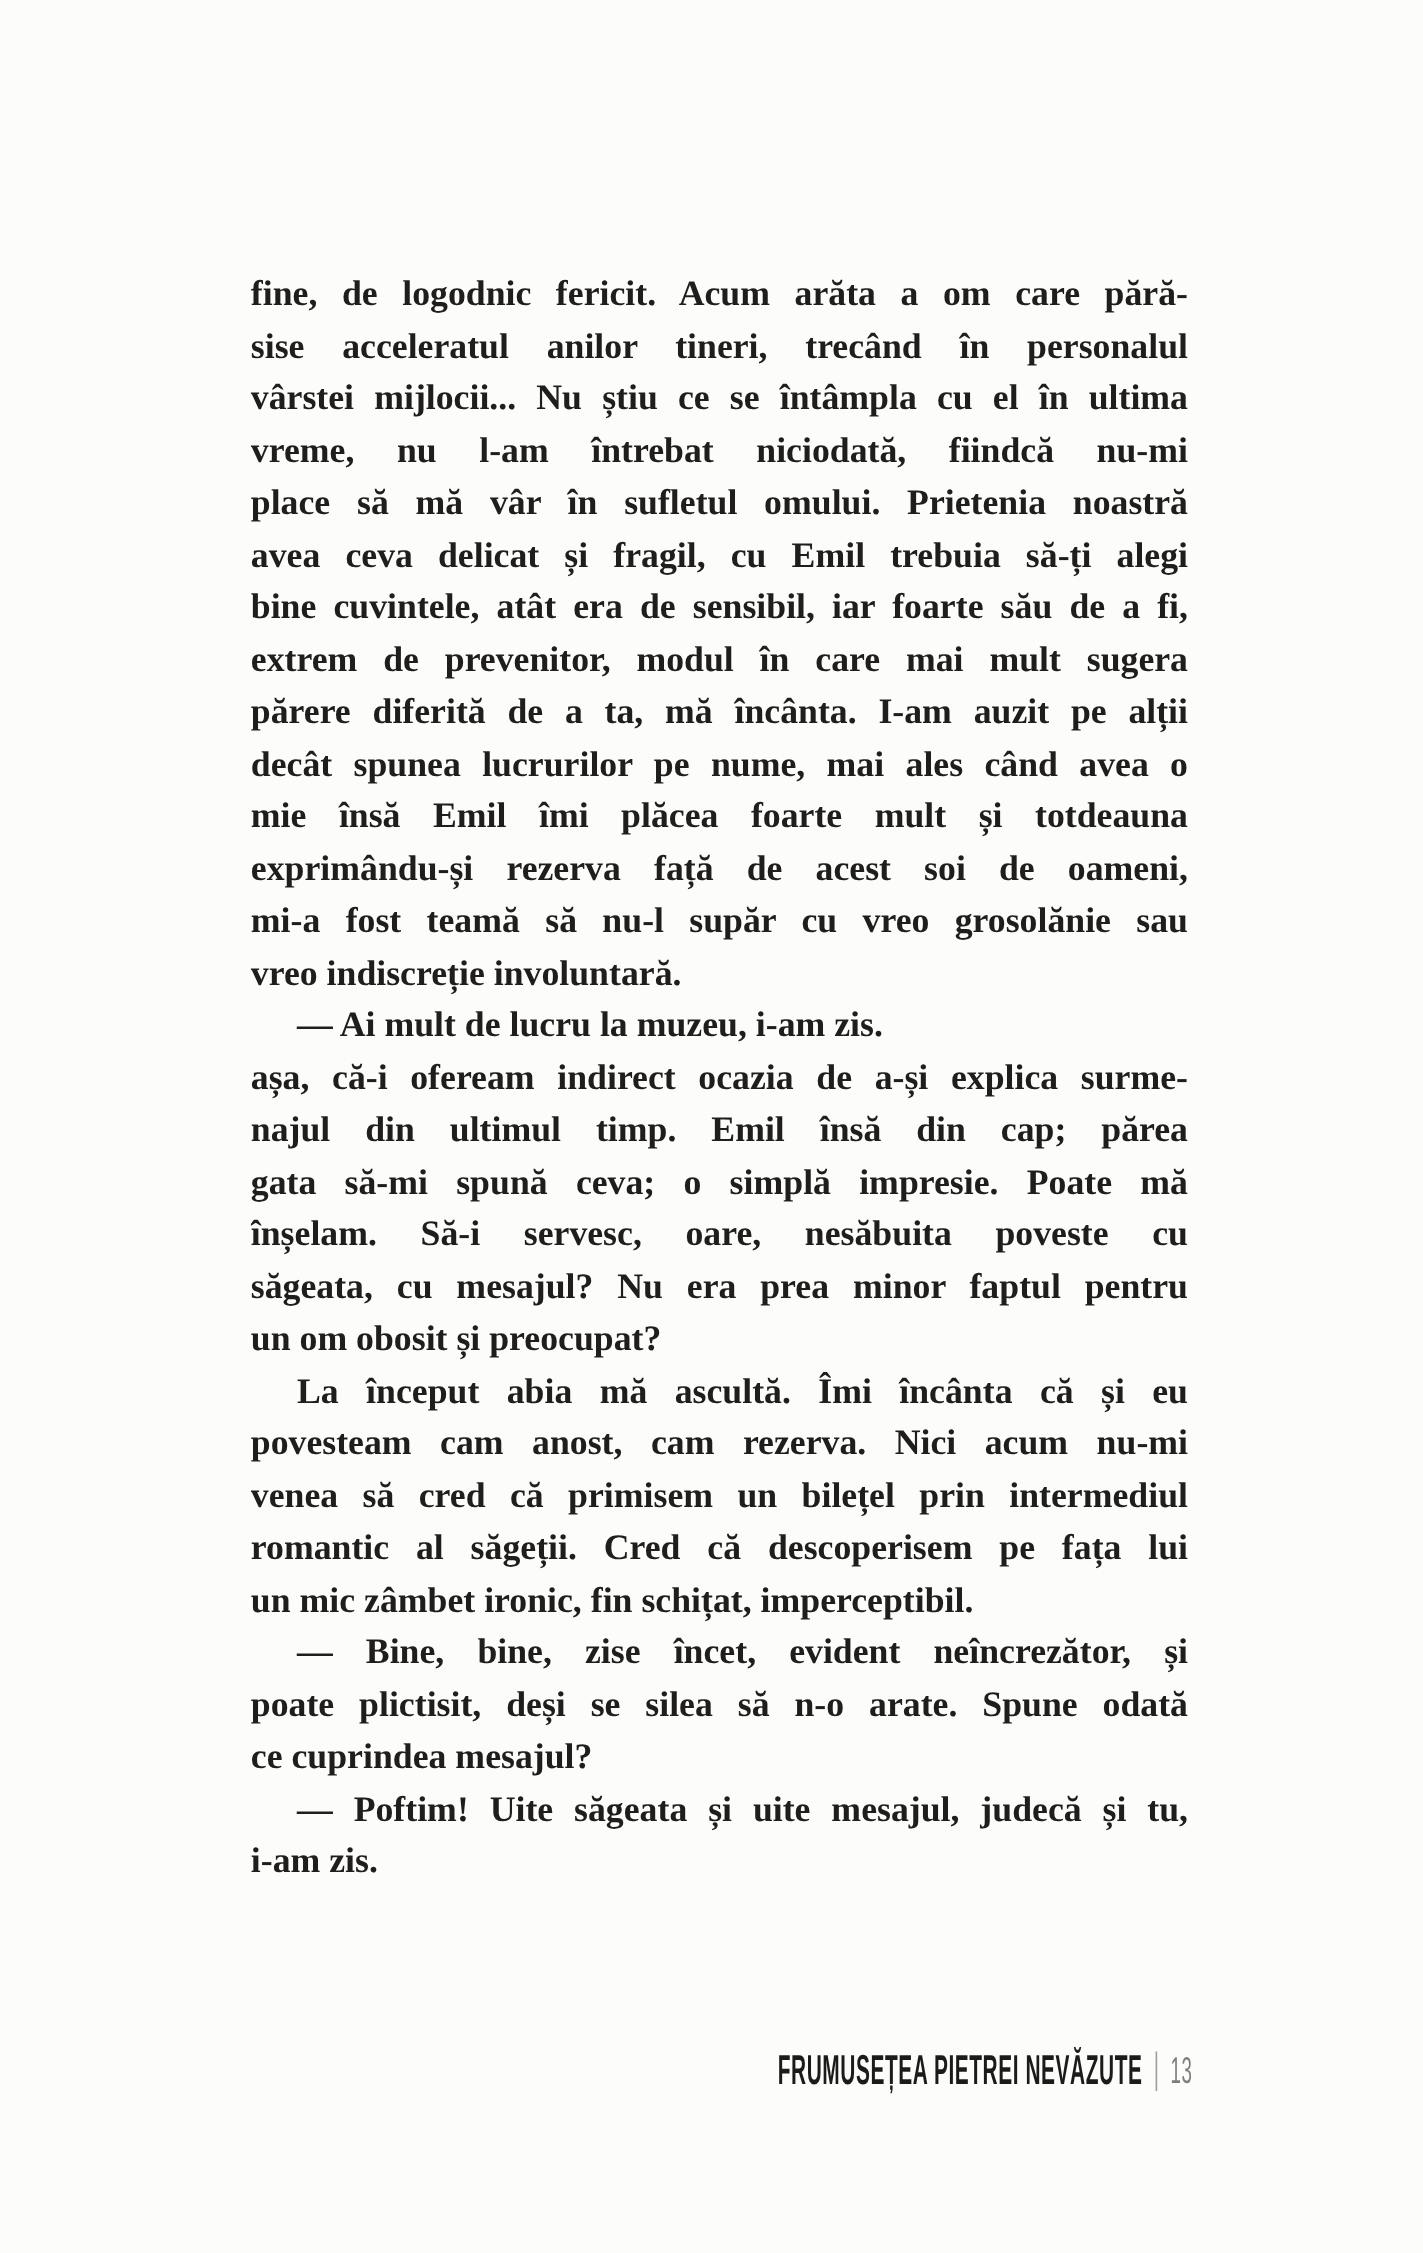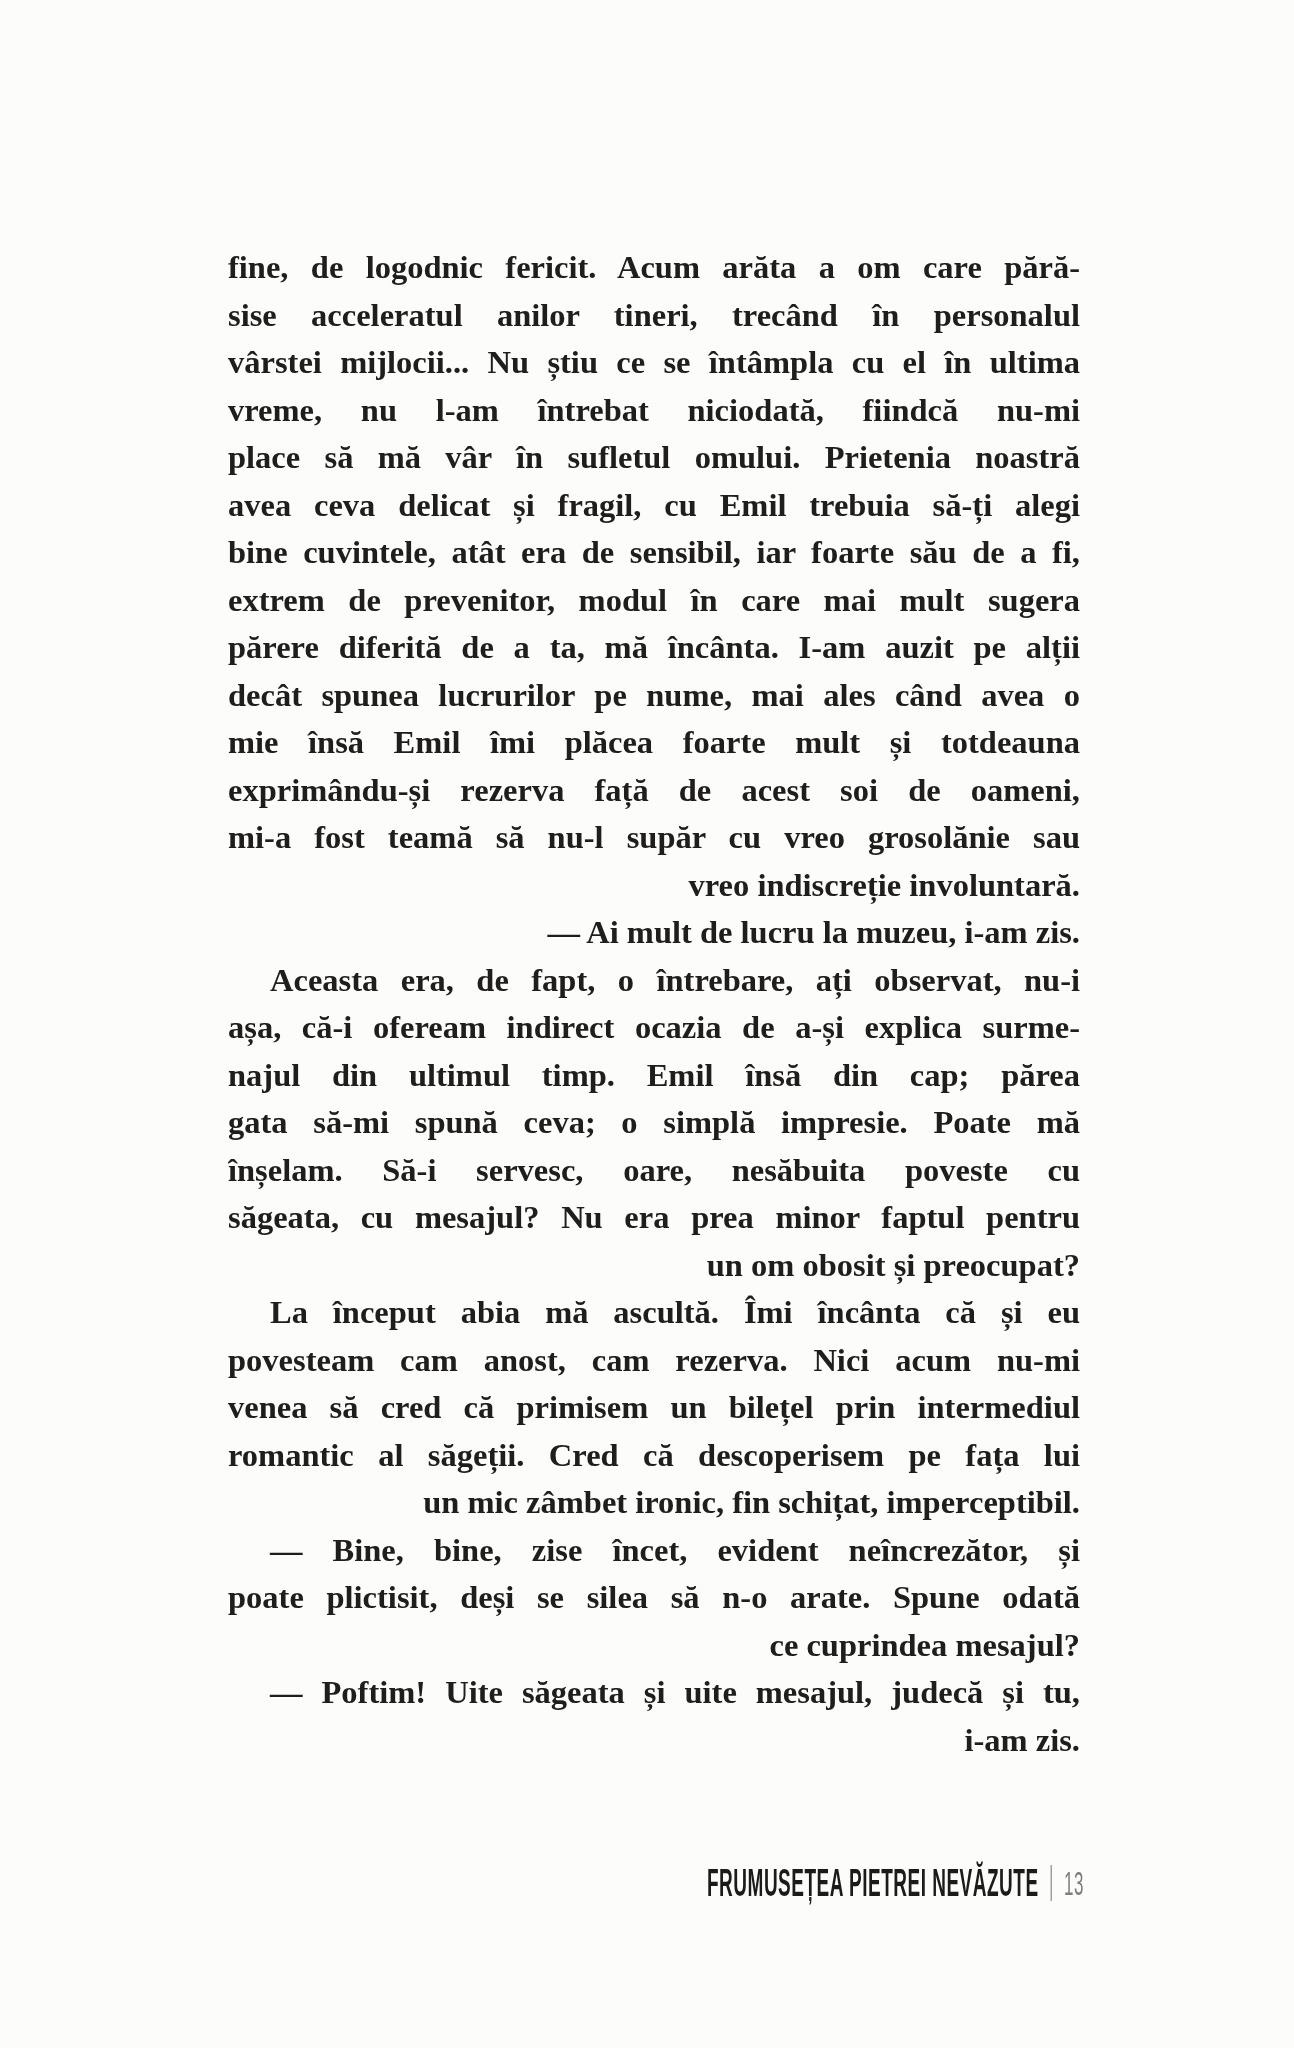--- a/index.html
+++ b/index.html
@@ -23,21 +23,21 @@
     text-rendering:optimizeLegibility;
   }
   
   .line{
     text-align:justify;
     height:47.5px;
     overflow:hidden;
     font-weight:bold;
   }
   .line::after{content:"";display:inline-block;width:100%}
-  .line.last{text-align:right}
+  .line.last{text-align:left}
   .line.last::after{content:none}
   .line.indent{text-indent:42px}
   .footer{
     position:absolute;top:1860px;right:210px;height:46px;
     display:flex;align-items:center;gap:24px;
     transform:scaleX(0.5);transform-origin:100% 50%;
     font-family:"Liberation Sans","DejaVu Sans",sans-serif;
     white-space:nowrap;
   }
   .footer-title{
@@ -65,21 +65,20 @@
       <div class="line">avea ceva delicat și fragil, cu Emil trebuia să-ți alegi</div>
       <div class="line">bine cuvintele, atât era de sensibil, iar foarte său de a fi,</div>
       <div class="line">extrem de prevenitor, modul în care mai mult sugera</div>
       <div class="line">părere diferită de a ta, mă încânta. I-am auzit pe alții</div>
       <div class="line">decât spunea lucrurilor pe nume, mai ales când avea o</div>
       <div class="line">mie însă Emil îmi plăcea foarte mult și totdeauna</div>
       <div class="line">exprimându-și rezerva față de acest soi de oameni,</div>
       <div class="line">mi-a fost teamă să nu-l supăr cu vreo grosolănie sau</div>
       <div class="line last">vreo indiscreție involuntară.</div>
       <div class="line indent last">— Ai mult de lucru la muzeu, i-am zis.</div>
-      <div class="line indent">Aceasta era, de fapt, o întrebare, ați observat, nu-i</div>
       <div class="line">așa, că-i ofeream indirect ocazia de a-și explica surme-</div>
       <div class="line">najul din ultimul timp. Emil însă din cap; părea</div>
       <div class="line">gata să-mi spună ceva; o simplă impresie. Poate mă</div>
       <div class="line">înșelam. Să-i servesc, oare, nesăbuita poveste cu</div>
       <div class="line">săgeata, cu mesajul? Nu era prea minor faptul pentru</div>
       <div class="line last">un om obosit și preocupat?</div>
       <div class="line indent">La început abia mă ascultă. Îmi încânta că și eu</div>
       <div class="line">povesteam cam anost, cam rezerva. Nici acum nu-mi</div>
       <div class="line">venea să cred că primisem un bilețel prin intermediul</div>
       <div class="line">romantic al săgeții. Cred că descoperisem pe fața lui</div>

